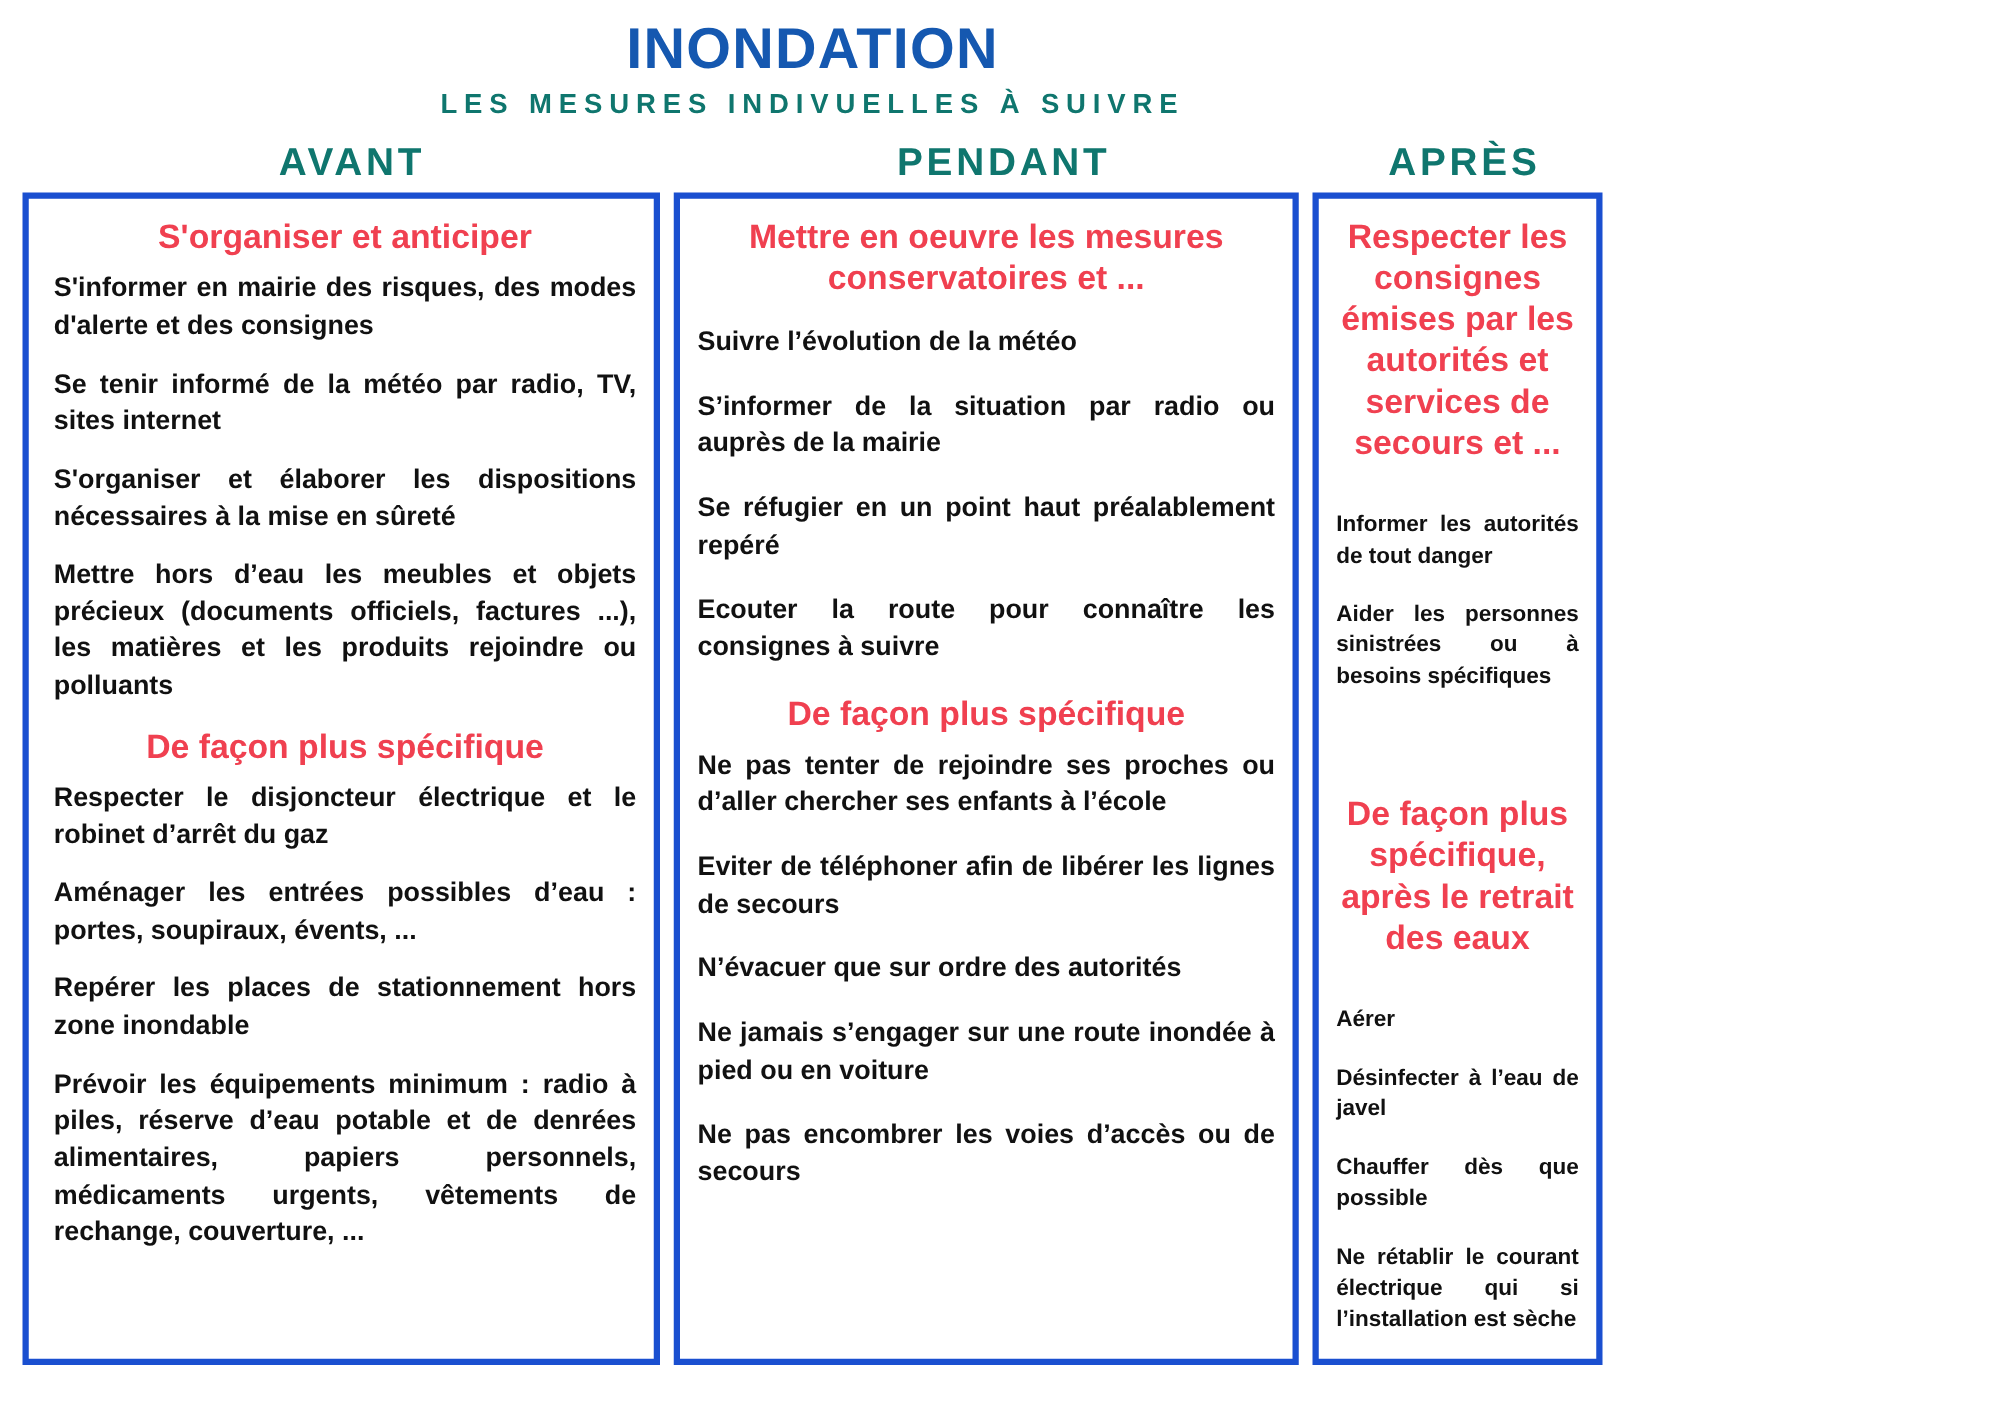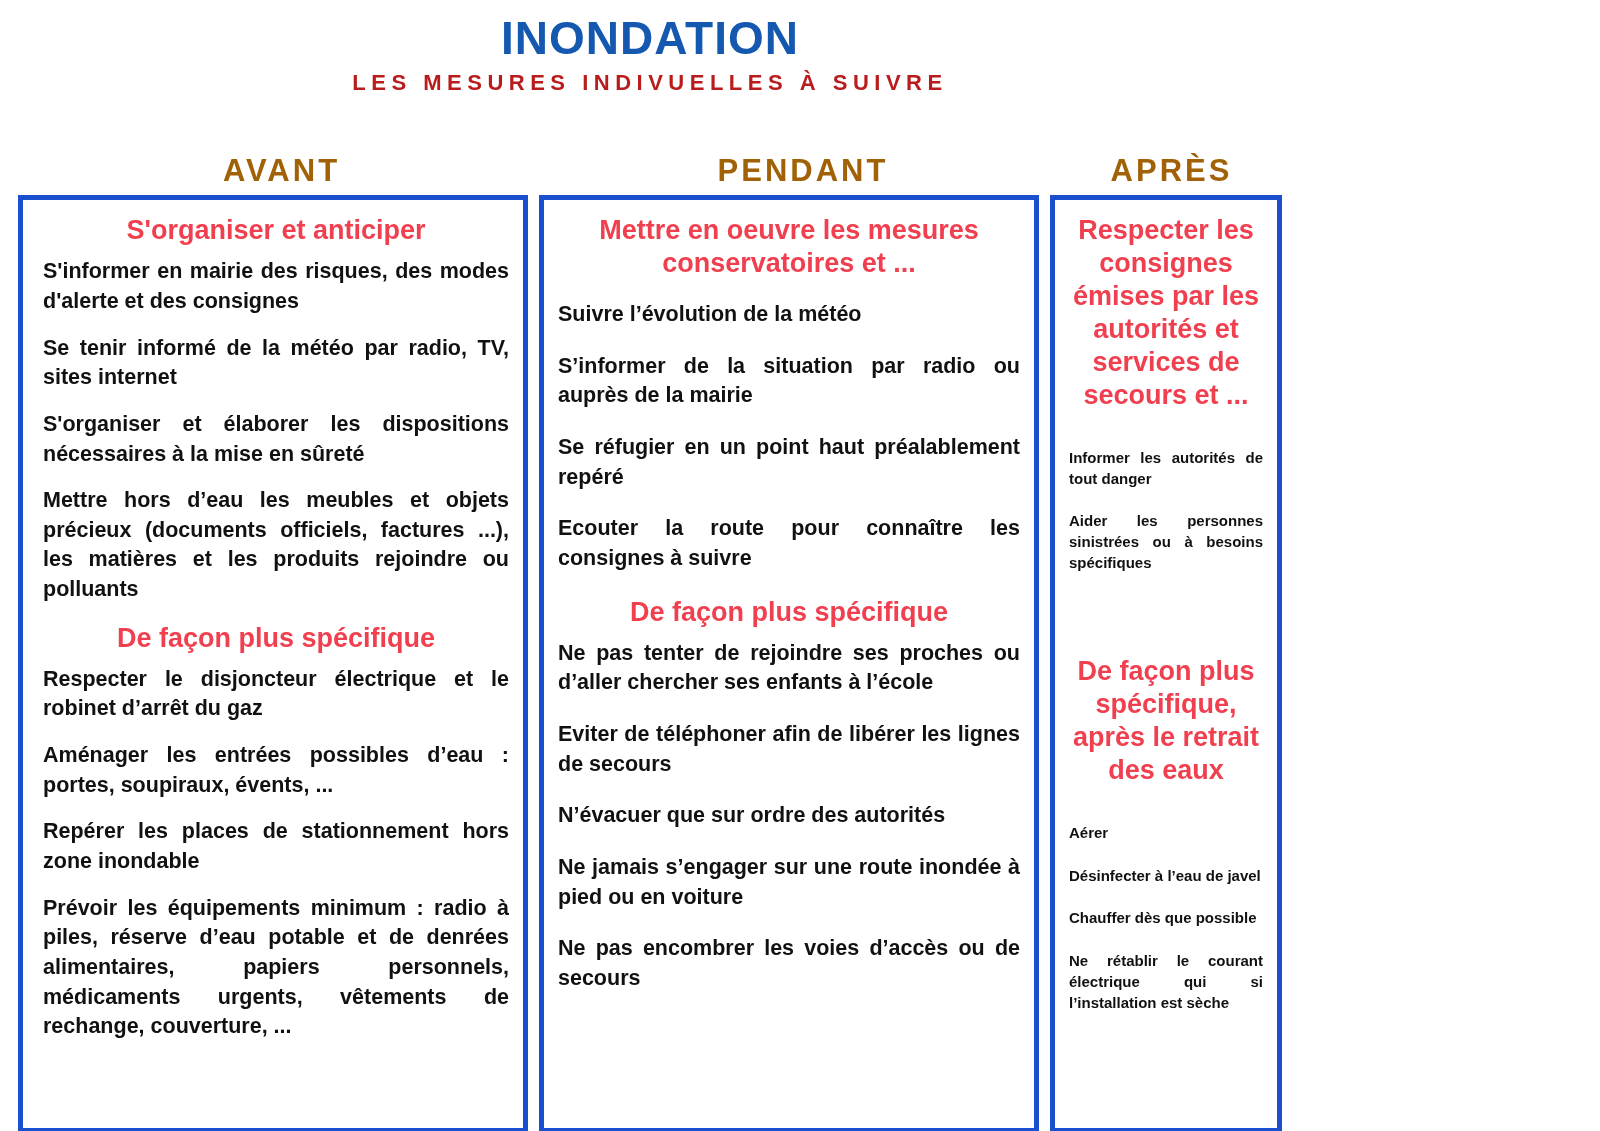--- a/index.html
+++ b/index.html
@@ -27,38 +27,37 @@
   .main-title {
     font-size: 46px;
     font-weight: bold;
     color: #1558b0;
     letter-spacing: 1px;
     line-height: 1.05;
   }
   .sub-title {
     font-size: 22px;
     font-weight: bold;
-    color: #b91c1c;
+    color: #0f766e;
     letter-spacing: 5.5px;
     margin-top: 8px;
   }
   .col-headers {
     display: flex;
     margin-top: 16px;
     padding: 0 18px;
     box-sizing: border-box;
   }
   .col-head {
     flex: 1 1 0;
     text-align: center;
     font-size: 31px;
     font-weight: bold;
-    color: #a16207;
+    color: #0f766e;
     letter-spacing: 3px;
-    margin-top: 41px;
   }
   .col-head.c1 { flex: 0 0 527px; }
   .col-head.c2 { flex: 0 0 516px; }
   .col-head.c3 { flex: 1 1 auto; }
 
   .columns {
     display: flex;
     gap: 11px;
     padding: 0 18px;
     box-sizing: border-box;
@@ -93,21 +92,21 @@
     font-weight: bold;
     line-height: 1.38;
     text-align: justify;
     margin-bottom: 17px;
     color: #111111;
   }
   .col.c2 .item, .col.c3 .item {
     margin-bottom: 22px;
   }
   .col.c3 .item {
-    font-size: 15px;
+    font-size: 18px;
   }
   .col.c2 .section-title { font-size: 27px; }
   .col.c3 .section-title { font-size: 27px; }
   .item:last-child { margin-bottom: 0; }
 </style>
 </head>
 <body>
 
 <div class="page">
 

